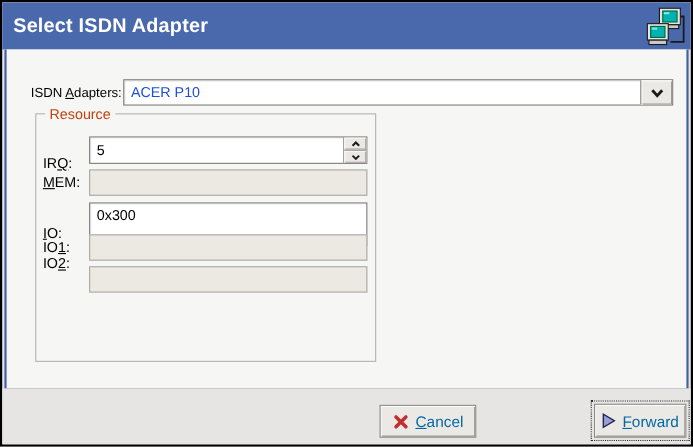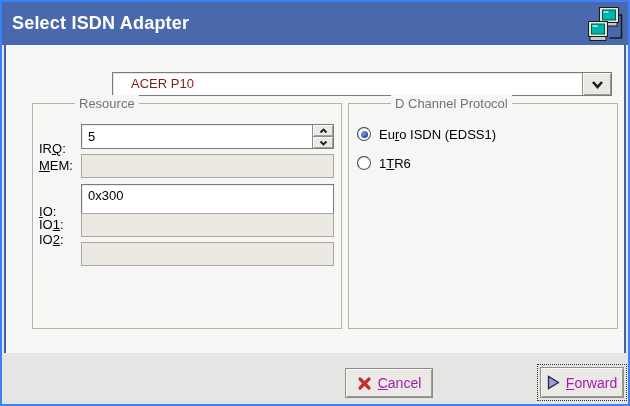--- a/index.html
+++ b/index.html
@@ -2,21 +2,21 @@
 <html><head>
 <meta charset="utf-8">
 <style>
   * { margin: 0; padding: 0; box-sizing: border-box; }
   html, body { background: #555; }
   body { font-family: "Liberation Sans", "DejaVu Sans", sans-serif; }
 
   .window {
     position: relative;
     width: 630px; height: 406px;
-    border: 2px solid #3b82f6;
+    border: 2px solid #000000;
     background: #e6e5e3;
     overflow: hidden;
   }
   .inner { position: absolute; inset: 0; }
 
   
   .titlebar {
     position: absolute; left: 0; top: 0; width: 626px; height: 43px;
     background: #4a69ad;
     display: flex; align-items: center;
@@ -41,21 +41,21 @@
     line-height: 24px; font-size: 12px; color: #000;
   }
   .combo {
     position: absolute; left: 110px; top: 70px; width: 500px; height: 24px;
     background: #ffffff;
     border: 1px solid #7d7b76;
     box-shadow: inset 1px 1px 0 rgba(0,0,0,0.10);
   }
   .combo-entry {
     position: absolute; left: 0; top: 0; right: 30px; bottom: 0;
-    font-size: 13px; color: #7f1d1d; line-height: 22px; padding-left: 18px;
+    font-size: 13px; color: #1d4ed8; line-height: 22px; padding-left: 6px;
     overflow: hidden; white-space: nowrap;
   }
   .combo-btn {
     position: absolute; right: 0; top: 0; width: 29px; height: 22px;
     background: #ebe9e6;
     border-left: 1px solid #8e8c88;
     box-shadow: inset 1px 1px 0 #fbfaf9, inset -1px -1px 0 #9c9a96;
     display: flex; align-items: center; justify-content: center;
   }
 
@@ -63,21 +63,21 @@
   .groupbox {
     position: absolute;
     border: 1px solid #b5b3ae;
     background: transparent;
   }
   .group-resource { left: 30px; top: 101px; width: 310px; height: 226px; }
   .group-dchannel { left: 346px; top: 101px; width: 270px; height: 226px; }
   .group-legend {
     position: absolute; top: -9px; left: 8px;
     background: #f6f6f5; padding: 0 4px;
-    font-size: 13px; color: #737373; line-height: 17px; margin-left: 34px;
+    font-size: 13px; color: #c2410c; line-height: 17px;
   }
 
   
   .fld-label { position: absolute; left: 6px; font-size: 13px; color: #000; }
   .fld {
     position: absolute; left: 48px; width: 253px;
     font-size: 13px; color: #000;
   }
   .fld.enabled {
     background: #ffffff;
@@ -123,21 +123,21 @@
   .btnbar {
     position: absolute; left: 0; top: 351px; width: 626px; height: 51px;
     background: #e6e5e3;
   }
   .btn {
     position: absolute; height: 30px;
     background: #ebe9e6;
     border: 1px solid #8e8c88;
     box-shadow: inset 1px 1px 0 #fbfaf9, inset -1px -1px 0 #9c9a96;
     display: flex; align-items: center; justify-content: center;
-    font-size: 14px; color: #a21caf; gap: 6px;
+    font-size: 14px; color: #0369a1; gap: 6px;
     cursor: default;
   }
   .btn-cancel { left: 343px; top: 366px; width: 88px; }
   .btn-back   { left: 438px; top: 366px; width: 88px; }
   .focus-frame {
     position: absolute; left: 535px; top: 362px; width: 90px; height: 37px;
     border: 1px dotted #2f2f2f;
     background: #e6e5e3;
   }
   .btn-forward {
@@ -164,20 +164,23 @@
 
         <rect x="1.5" y="15.5" width="19" height="15" fill="#e4e4e2" stroke="#1a1a1a"></rect>
         <rect x="4.5" y="18" width="13" height="10" fill="#00b3b3" stroke="#063" stroke-width="1"></rect>
         <rect x="5.5" y="19" width="5" height="2" fill="#7fe8e2"></rect>
         <rect x="3" y="30.5" width="16" height="4" fill="#c9c9c7" stroke="#1a1a1a"></rect>
       </svg>
     </div>
 
     <div class="panel"></div>
 
+    <div class="adapter-label">
+      <span>ISDN </span><span class="mn">A</span><span>dapters:</span>
+    </div>
     <div class="combo">
       <div class="combo-entry">ACER P10</div>
       <div class="combo-btn">
         <svg width="13" height="9" viewBox="0 0 13 9">
           <path d="M2 2 L6.5 7 L11 2" stroke="#1c1c1c" stroke-width="2.6" fill="none"></path>
         </svg>
       </div>
     </div>
 
     <div class="groupbox group-resource">
@@ -224,39 +227,20 @@
       </div>
 
       <div class="fld-label" style="top:124px; line-height:24px;text-align:center;">
         <span>IO</span><span class="mn">2</span><span>:</span>
       </div>
       <div class="fld disabled" style="top:138px; height:24px;">
         <span class="fld-text" style="line-height:22px;"></span>
       </div>
     </div>
 
-    <div class="groupbox group-dchannel">
-      <div class="group-legend">D Channel Protocol</div>
-
-      <div class="radio-row" style="top:21px;">
-        <div class="radio-circle">
-            <div class="radio-dot"></div>
-          </div>
-        <div class="radio-label">
-          <span>Eu</span><span class="mn">r</span><span>o ISDN (EDSS1)</span>
-        </div>
-      </div>
-
-      <div class="radio-row" style="top:50px;">
-        <div class="radio-circle"></div>
-        <div class="radio-label">
-          <span>1</span><span class="mn">T</span><span>R6</span>
-        </div>
-      </div>
-    </div>
 
     <div class="btnbar"></div>
 
     <div class="btn btn-cancel">
       <span class="btn-icon">
         <svg width="15" height="15" viewBox="0 0 15 15">
             <path d="M3 3 L12 12 M12 3 L3 12" stroke="#c22e2e" stroke-width="3.2" stroke-linecap="round"></path>
           </svg>
       </span>
       <span><span></span><span class="mn">C</span><span>ancel</span></span>

